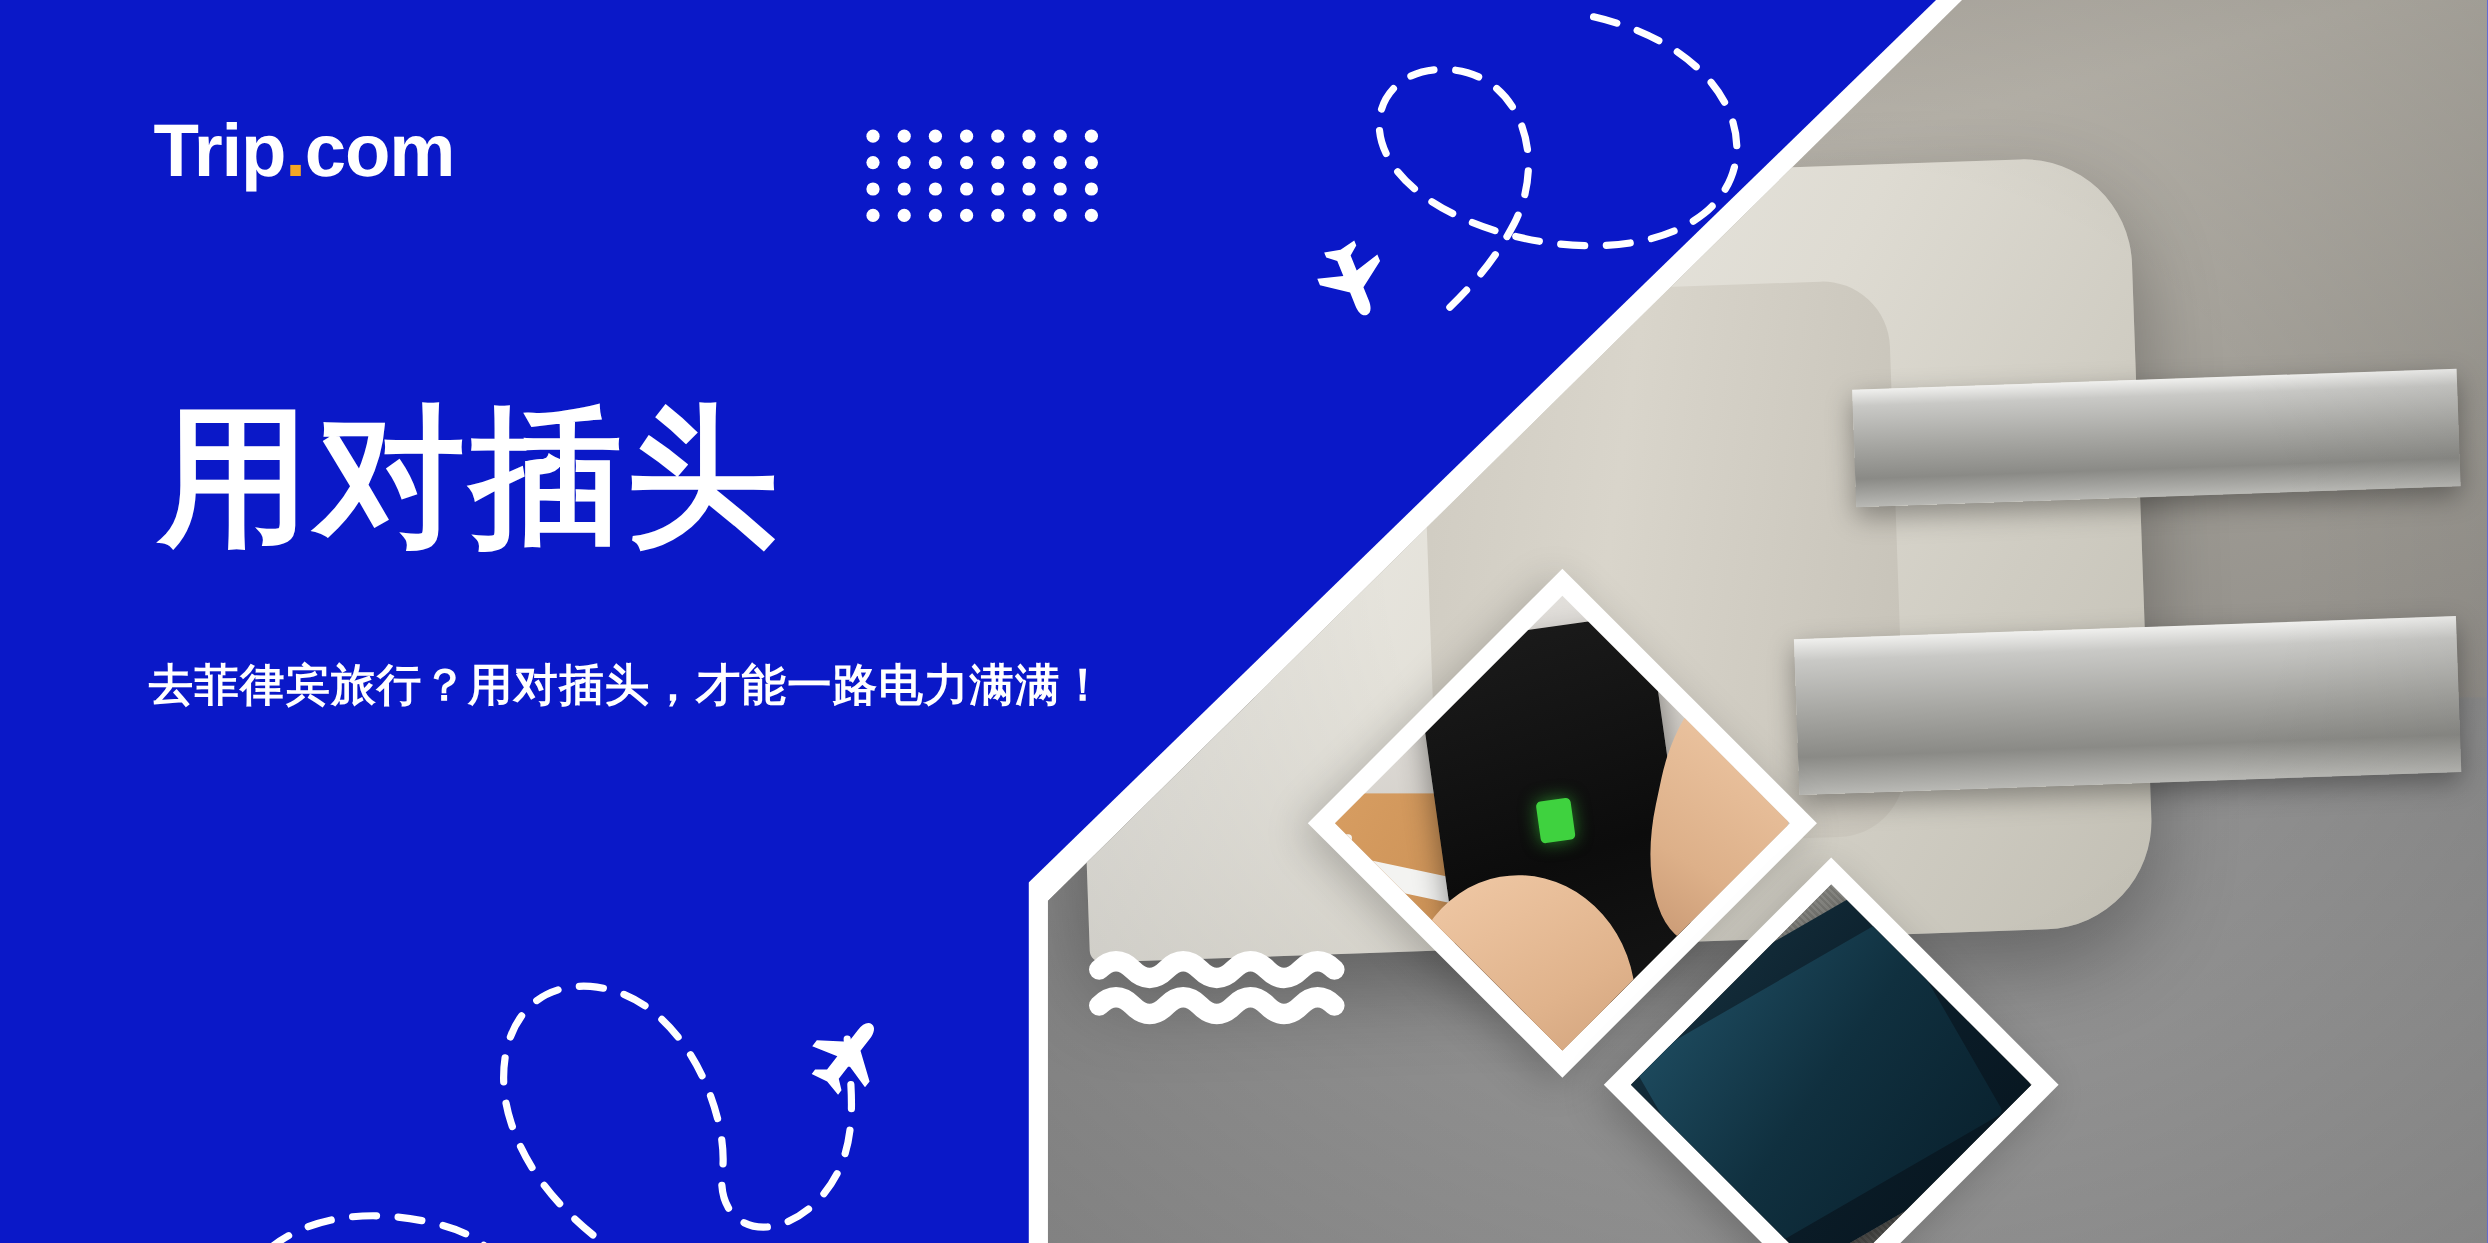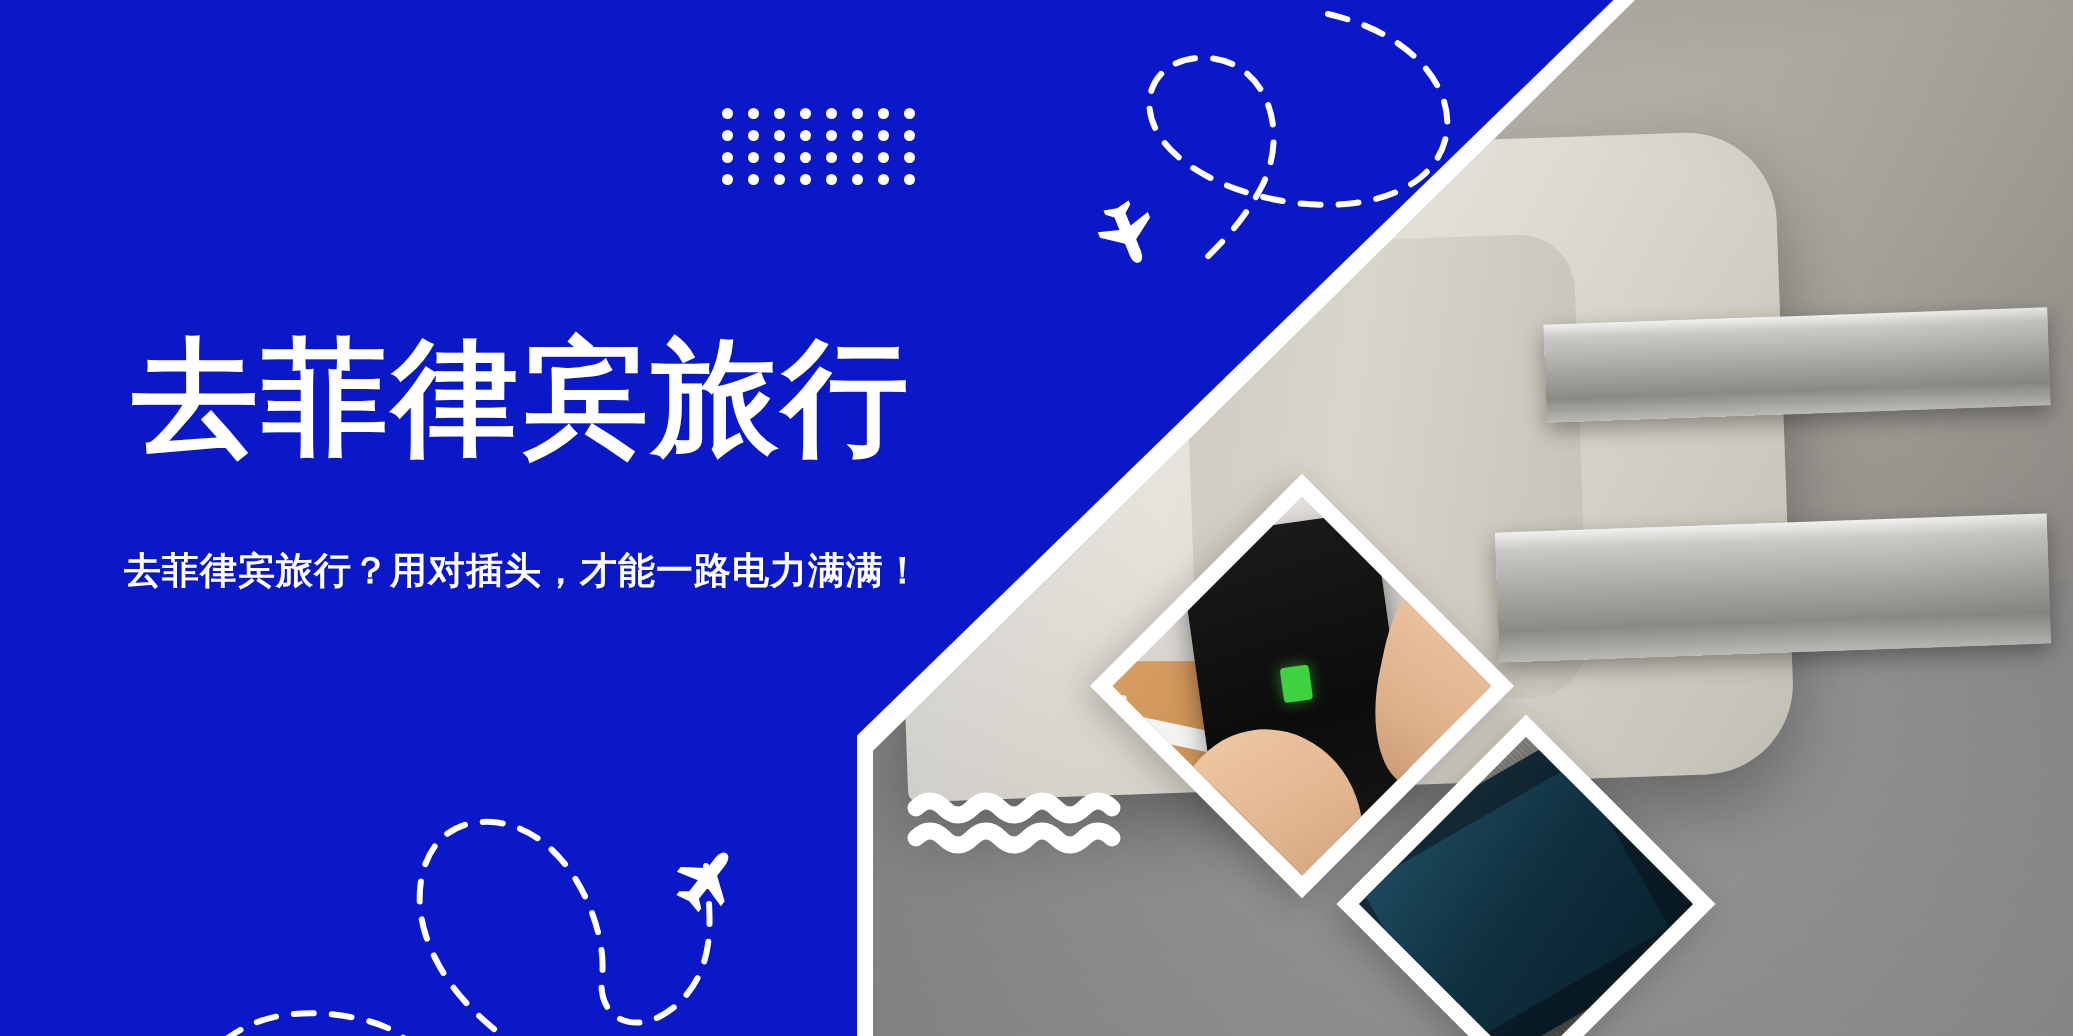--- a/index.html
+++ b/index.html
@@ -340,18 +340,19 @@
     <i></i>
       <i></i>
       <i></i>
       <i></i>
       <i></i>
       <i></i>
       <i></i>
       <i></i>
   </div>
 
-
-  <h1 class="headline">去菲律宾旅行</h1>
+  <div class="logo"><span>Trip</span><span class="dot">.</span><span>com</span></div>
+
+  <h1 class="headline">用对插头</h1>
 
   <p class="subhead">去菲律宾旅行？用对插头，才能一路电力满满！</p>
 
 </div>
 
 </body></html>

